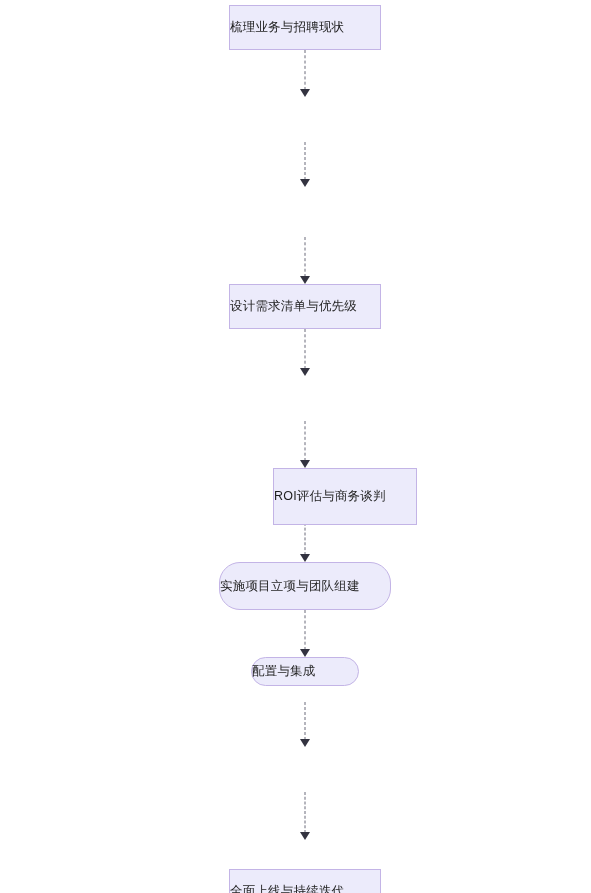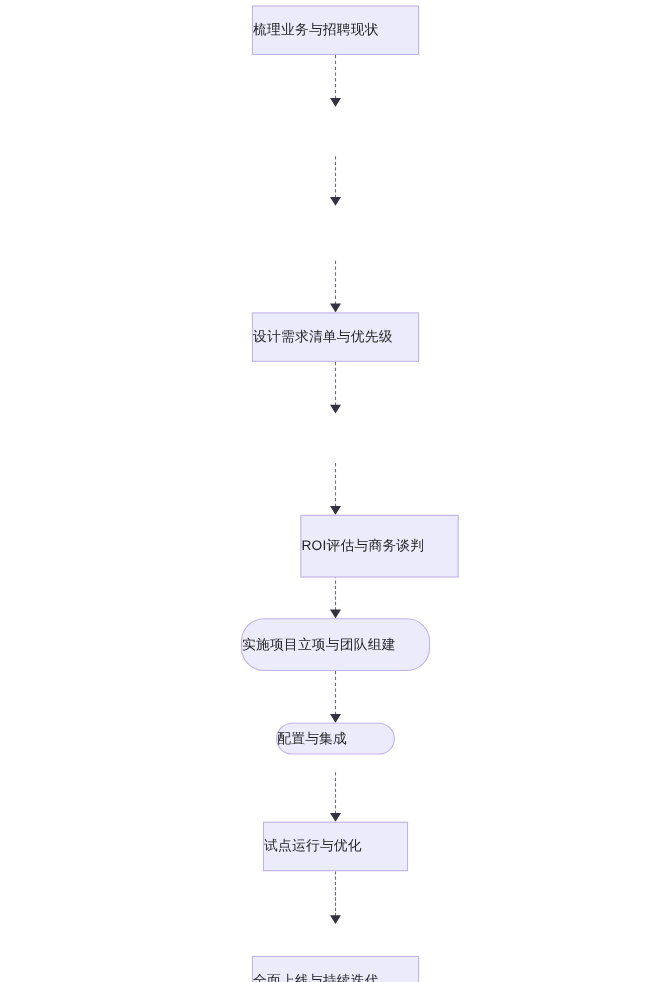--- a/index.html
+++ b/index.html
@@ -111,19 +111,16 @@
     </div>
     <div class="node" style="left: 305px; top: 468px; width: 144px; height: 57px; margin-left: 40px;">
       <span class="node-label">ROI评估与商务谈判</span>
     </div>
     <div class="node" style="left: 305px; top: 562px; width: 172px; height: 48px; border-radius: 21px;">
       <span class="node-label">实施项目立项与团队组建</span>
     </div>
     <div class="node" style="left: 305px; top: 657px; width: 108px; height: 29px; border-radius: 16px;">
       <span class="node-label">配置与集成</span>
     </div>
-    <div class="node" style="left: 305px; top: 747px; width: 132px; height: 45px;">
-      <span class="node-label">试点运行与优化</span>
-    </div>
     <div class="node" style="left: 305px; top: 840px; width: 152px; height: 45px; margin-top: 29px;">
       <span class="node-label">全面上线与持续迭代</span>
     </div>
   </div>
 
 </body></html>

